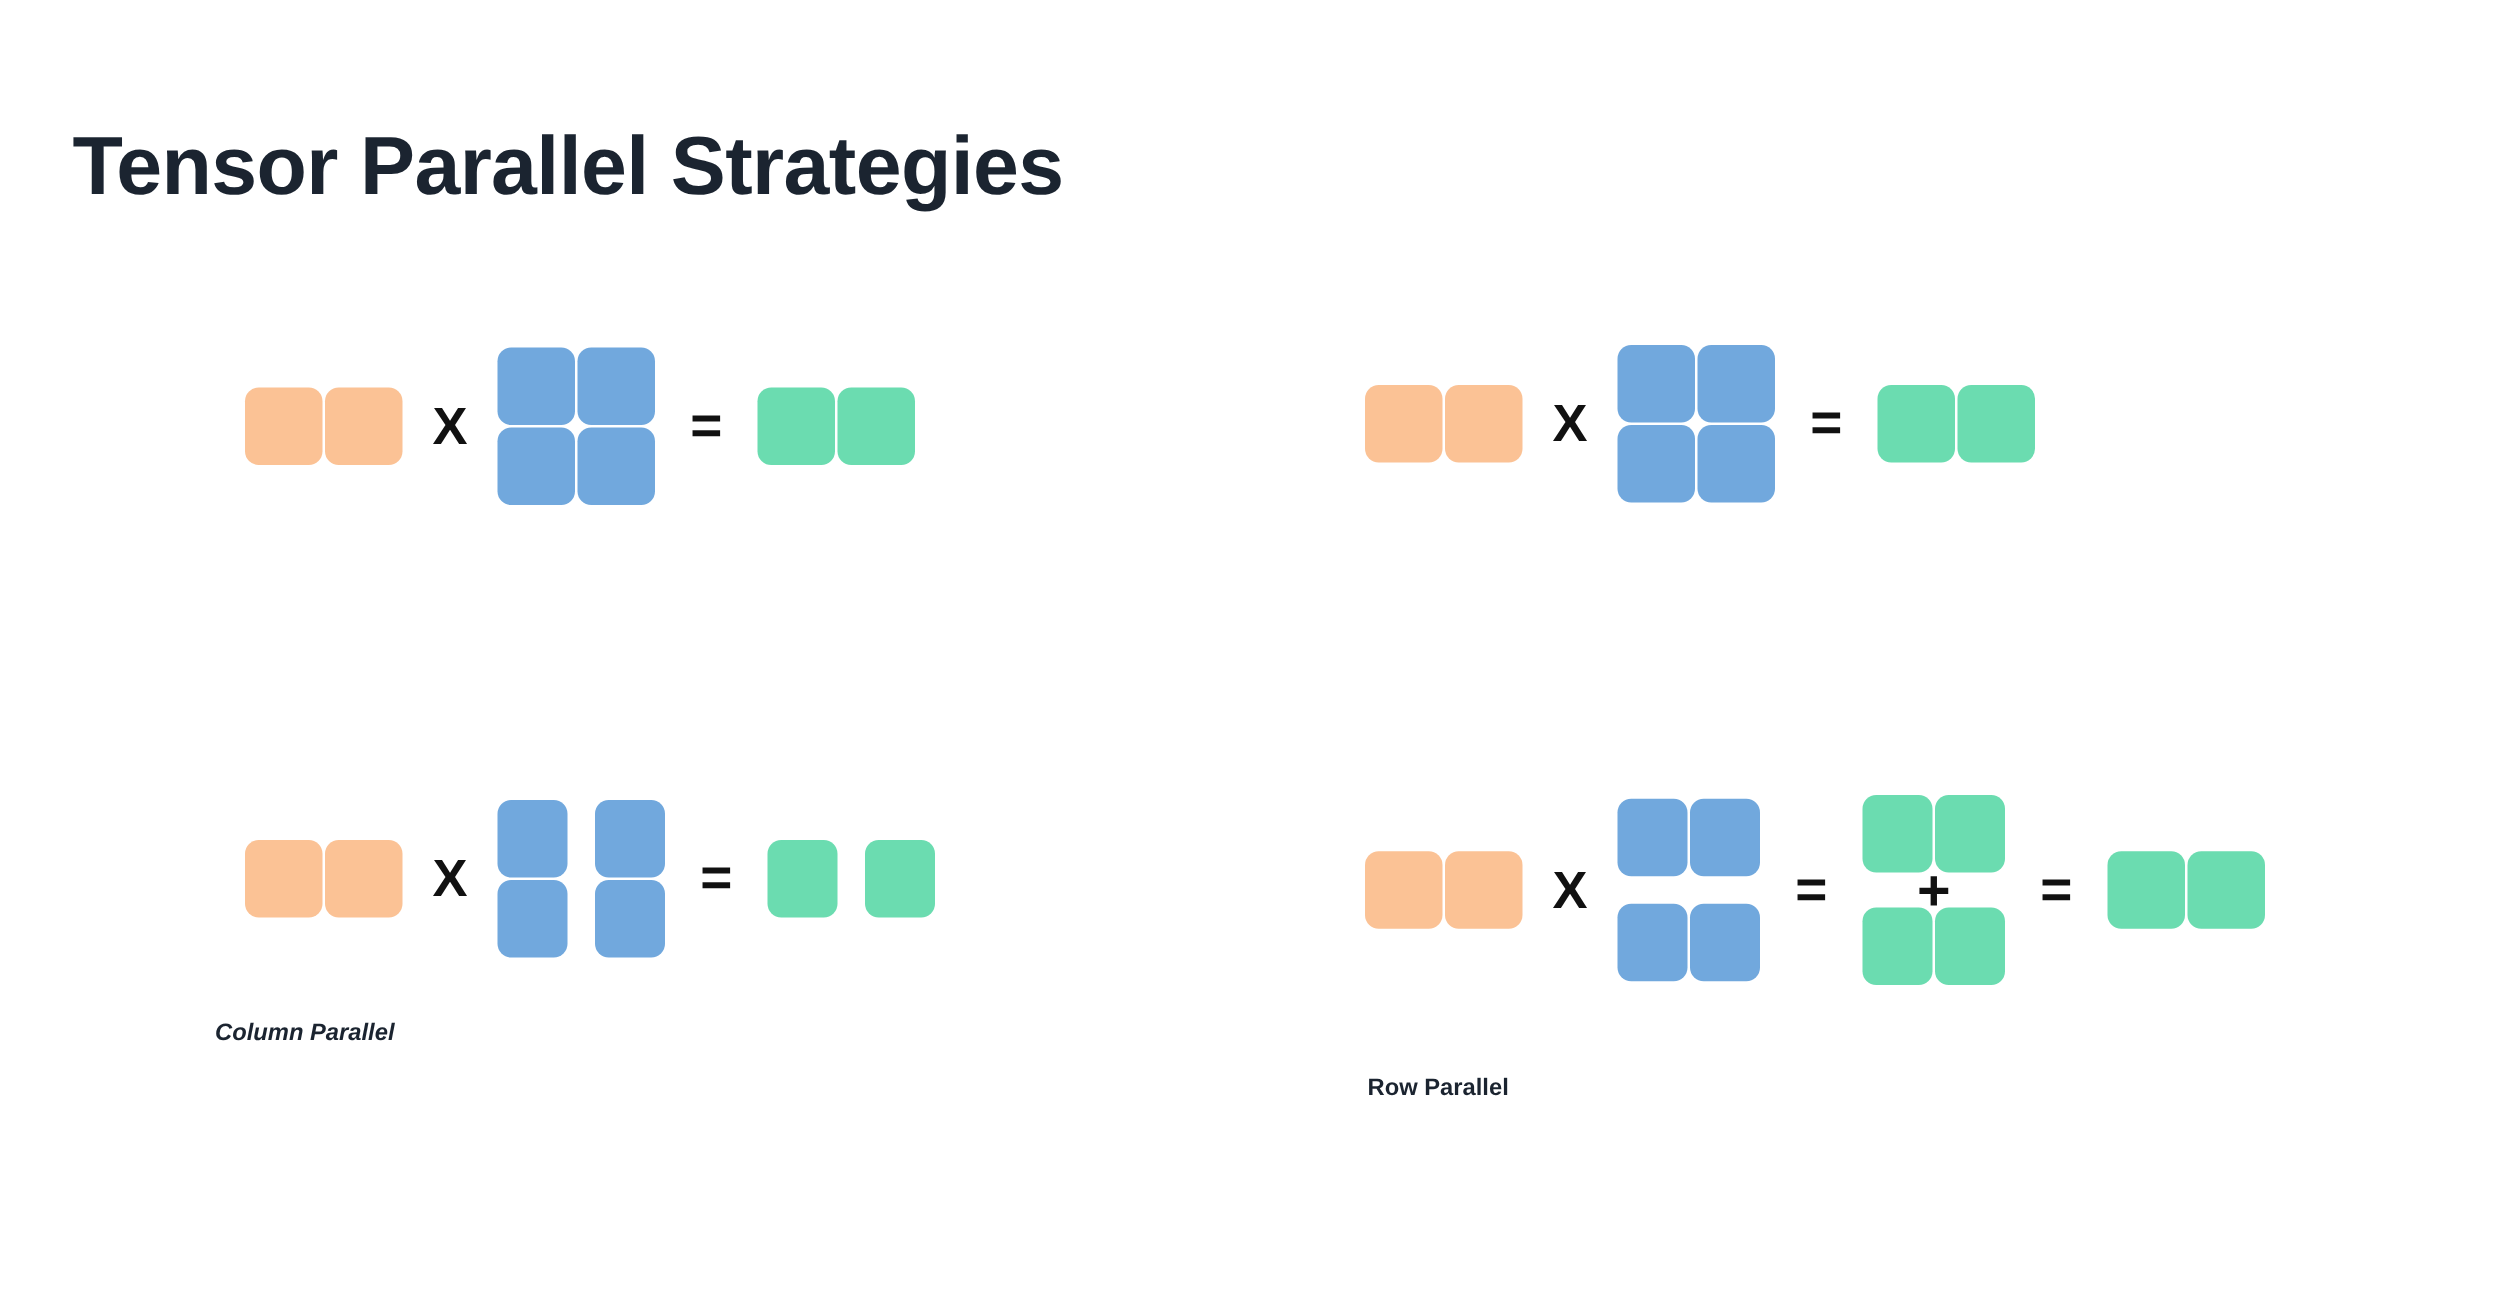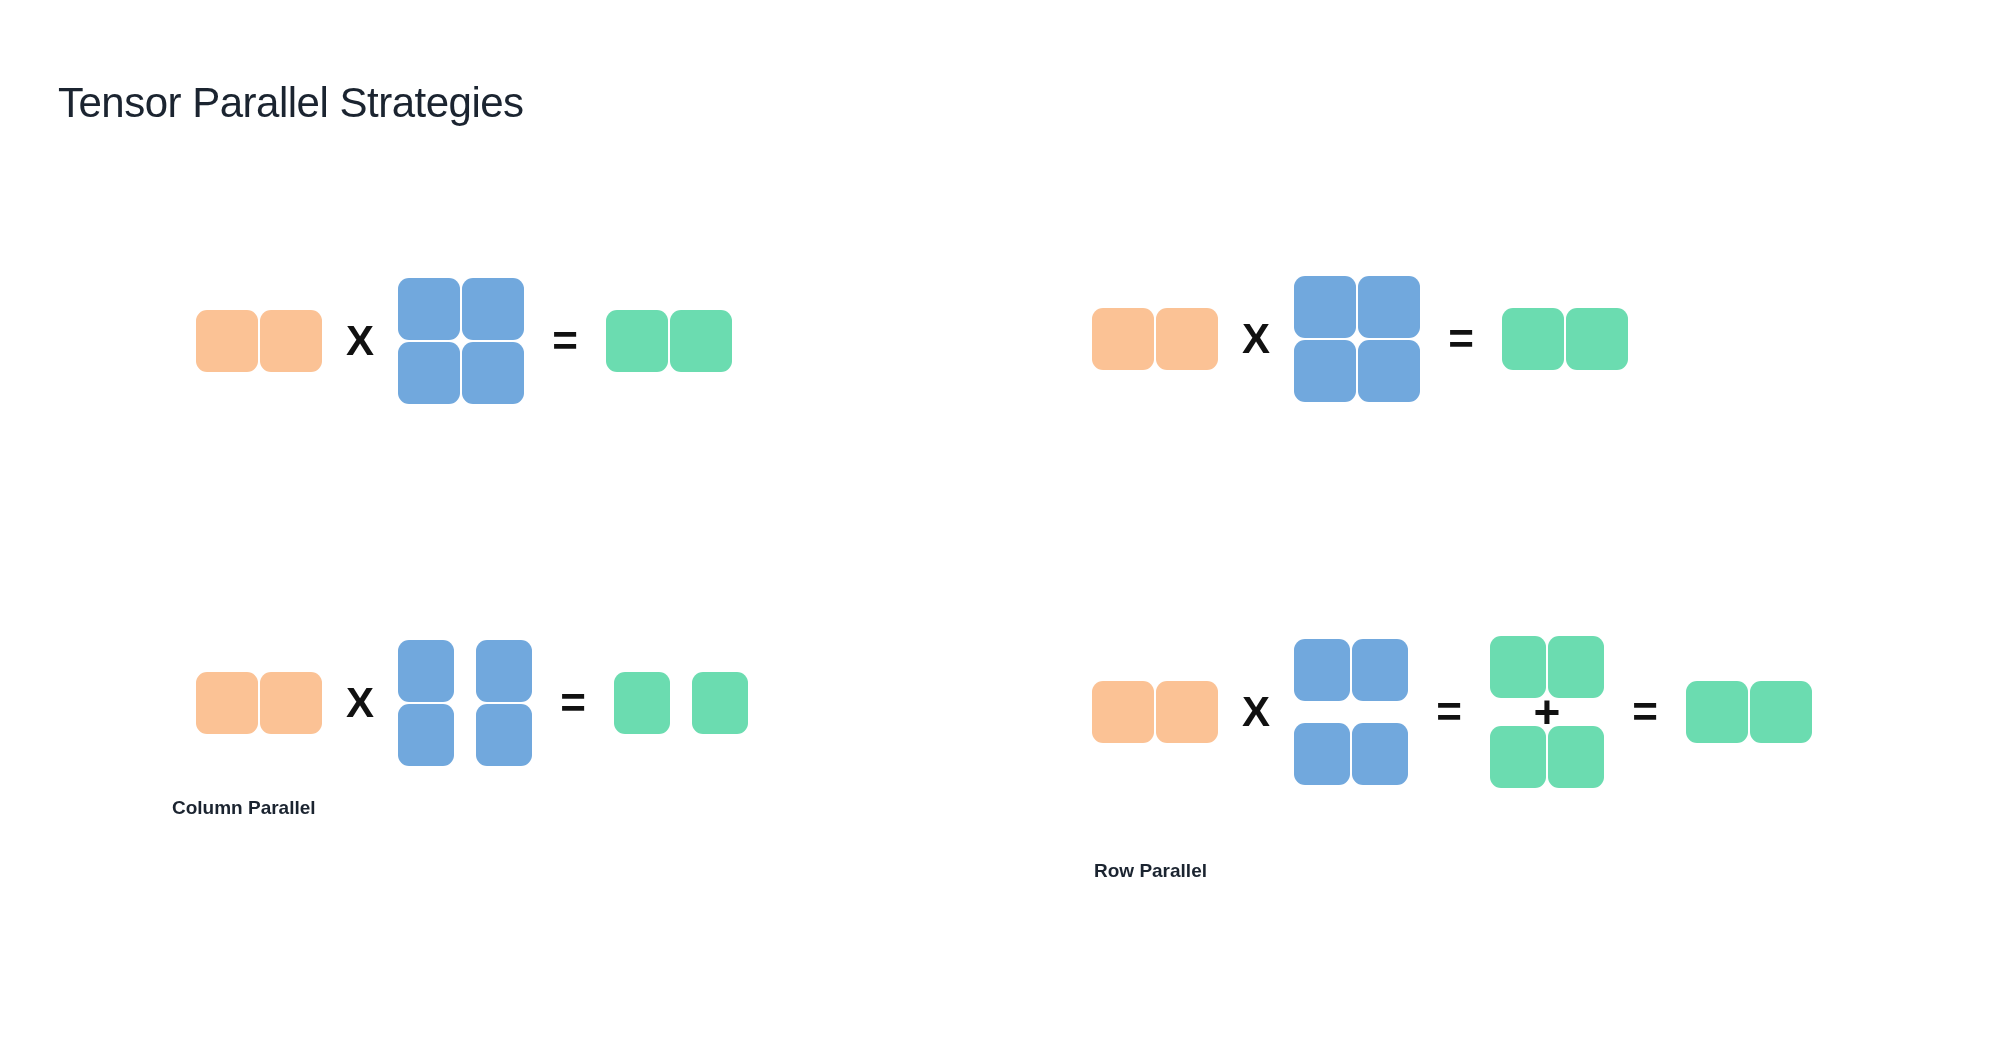--- a/index.html
+++ b/index.html
@@ -13,22 +13,22 @@
     position: relative;
     font-family: "Liberation Sans", sans-serif;
     overflow: hidden;
   }
 
   
   #page-title {
     position: absolute;
     left: 58px;
     top: 52px;
-    font-size: 42px;
-    font-weight: normal;
+    font-size: 66px;
+    font-weight: bold;
     color: #1b2430;
     letter-spacing: -0.5px;
     line-height: 1.1;
     white-space: nowrap;
   }
 
   
   .diagram {
     position: absolute;
     display: flex;
@@ -96,21 +96,21 @@
   }
 
   
   .caption {
     position: absolute;
     font-size: 19px;
     font-weight: bold;
     color: #1b2430;
     white-space: nowrap;
   }
-  #caption-column-parallel { left: 172px;  top: 797px; }
+  #caption-column-parallel { left: 172px;  top: 816px; font-style: italic; }
   #caption-row-parallel    { left: 1094px; top: 860px; }
 </style>
 </head>
 <body>
 
 <h1 id="page-title">Tensor Parallel Strategies</h1>
 
 <div class="diagram" id="diagram-col-top">
 
   <div class="matrix">

